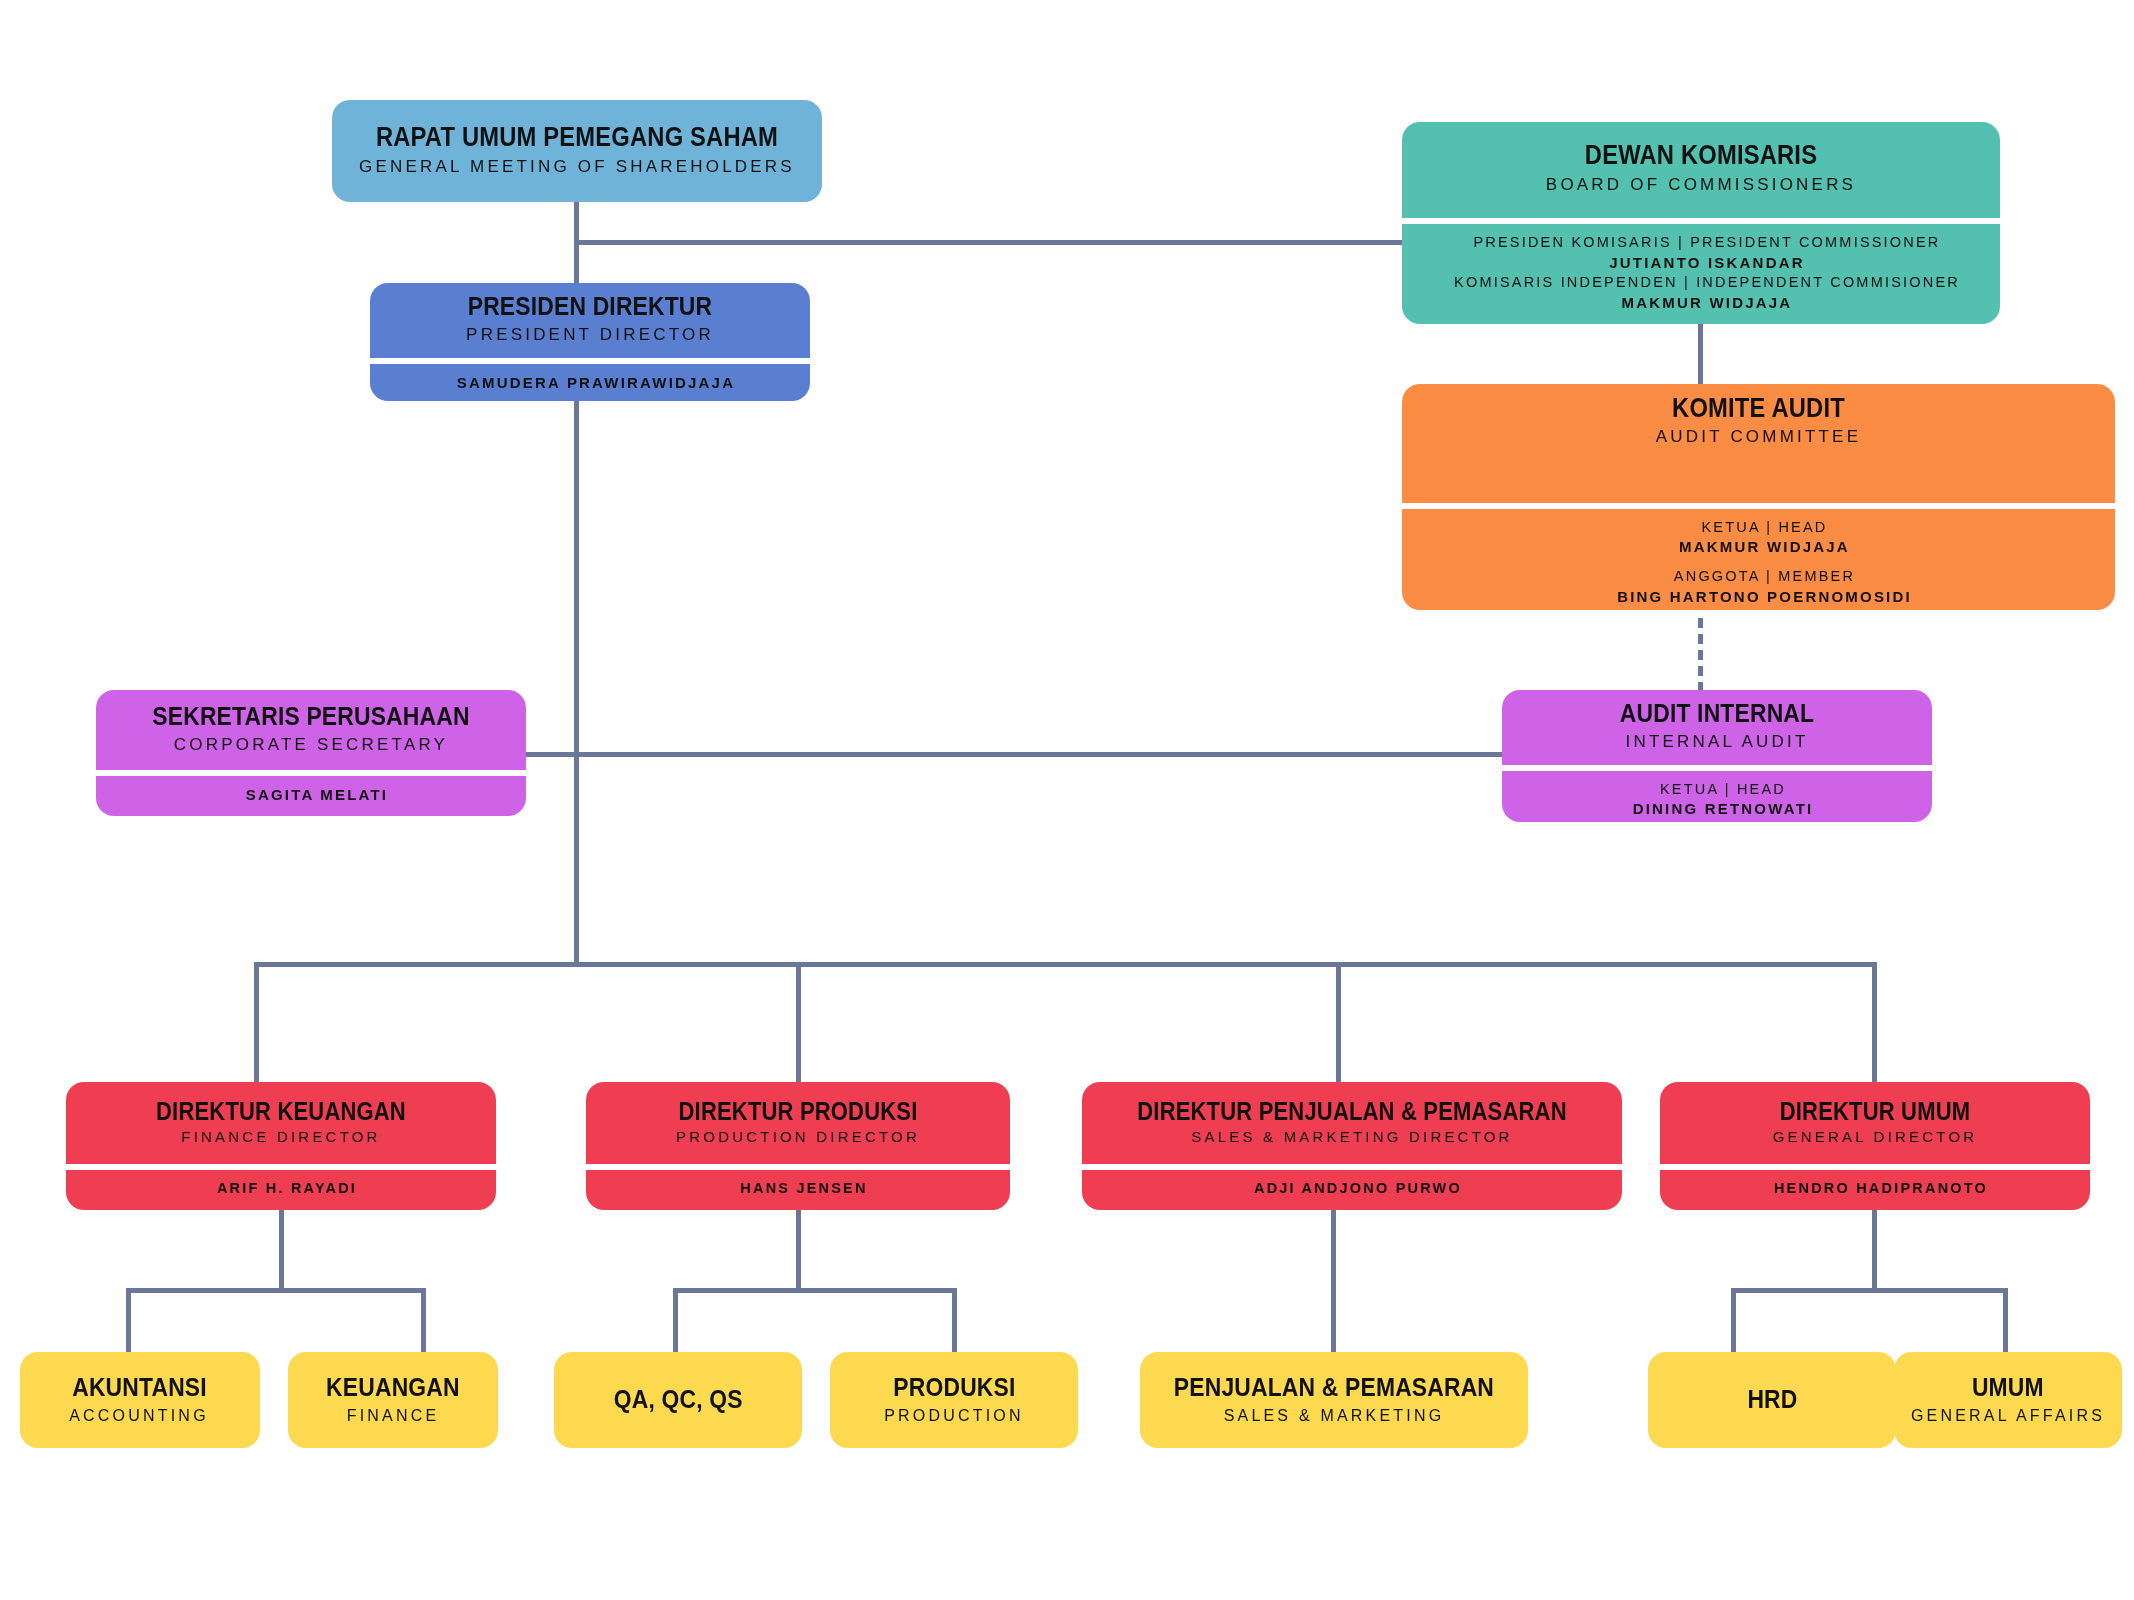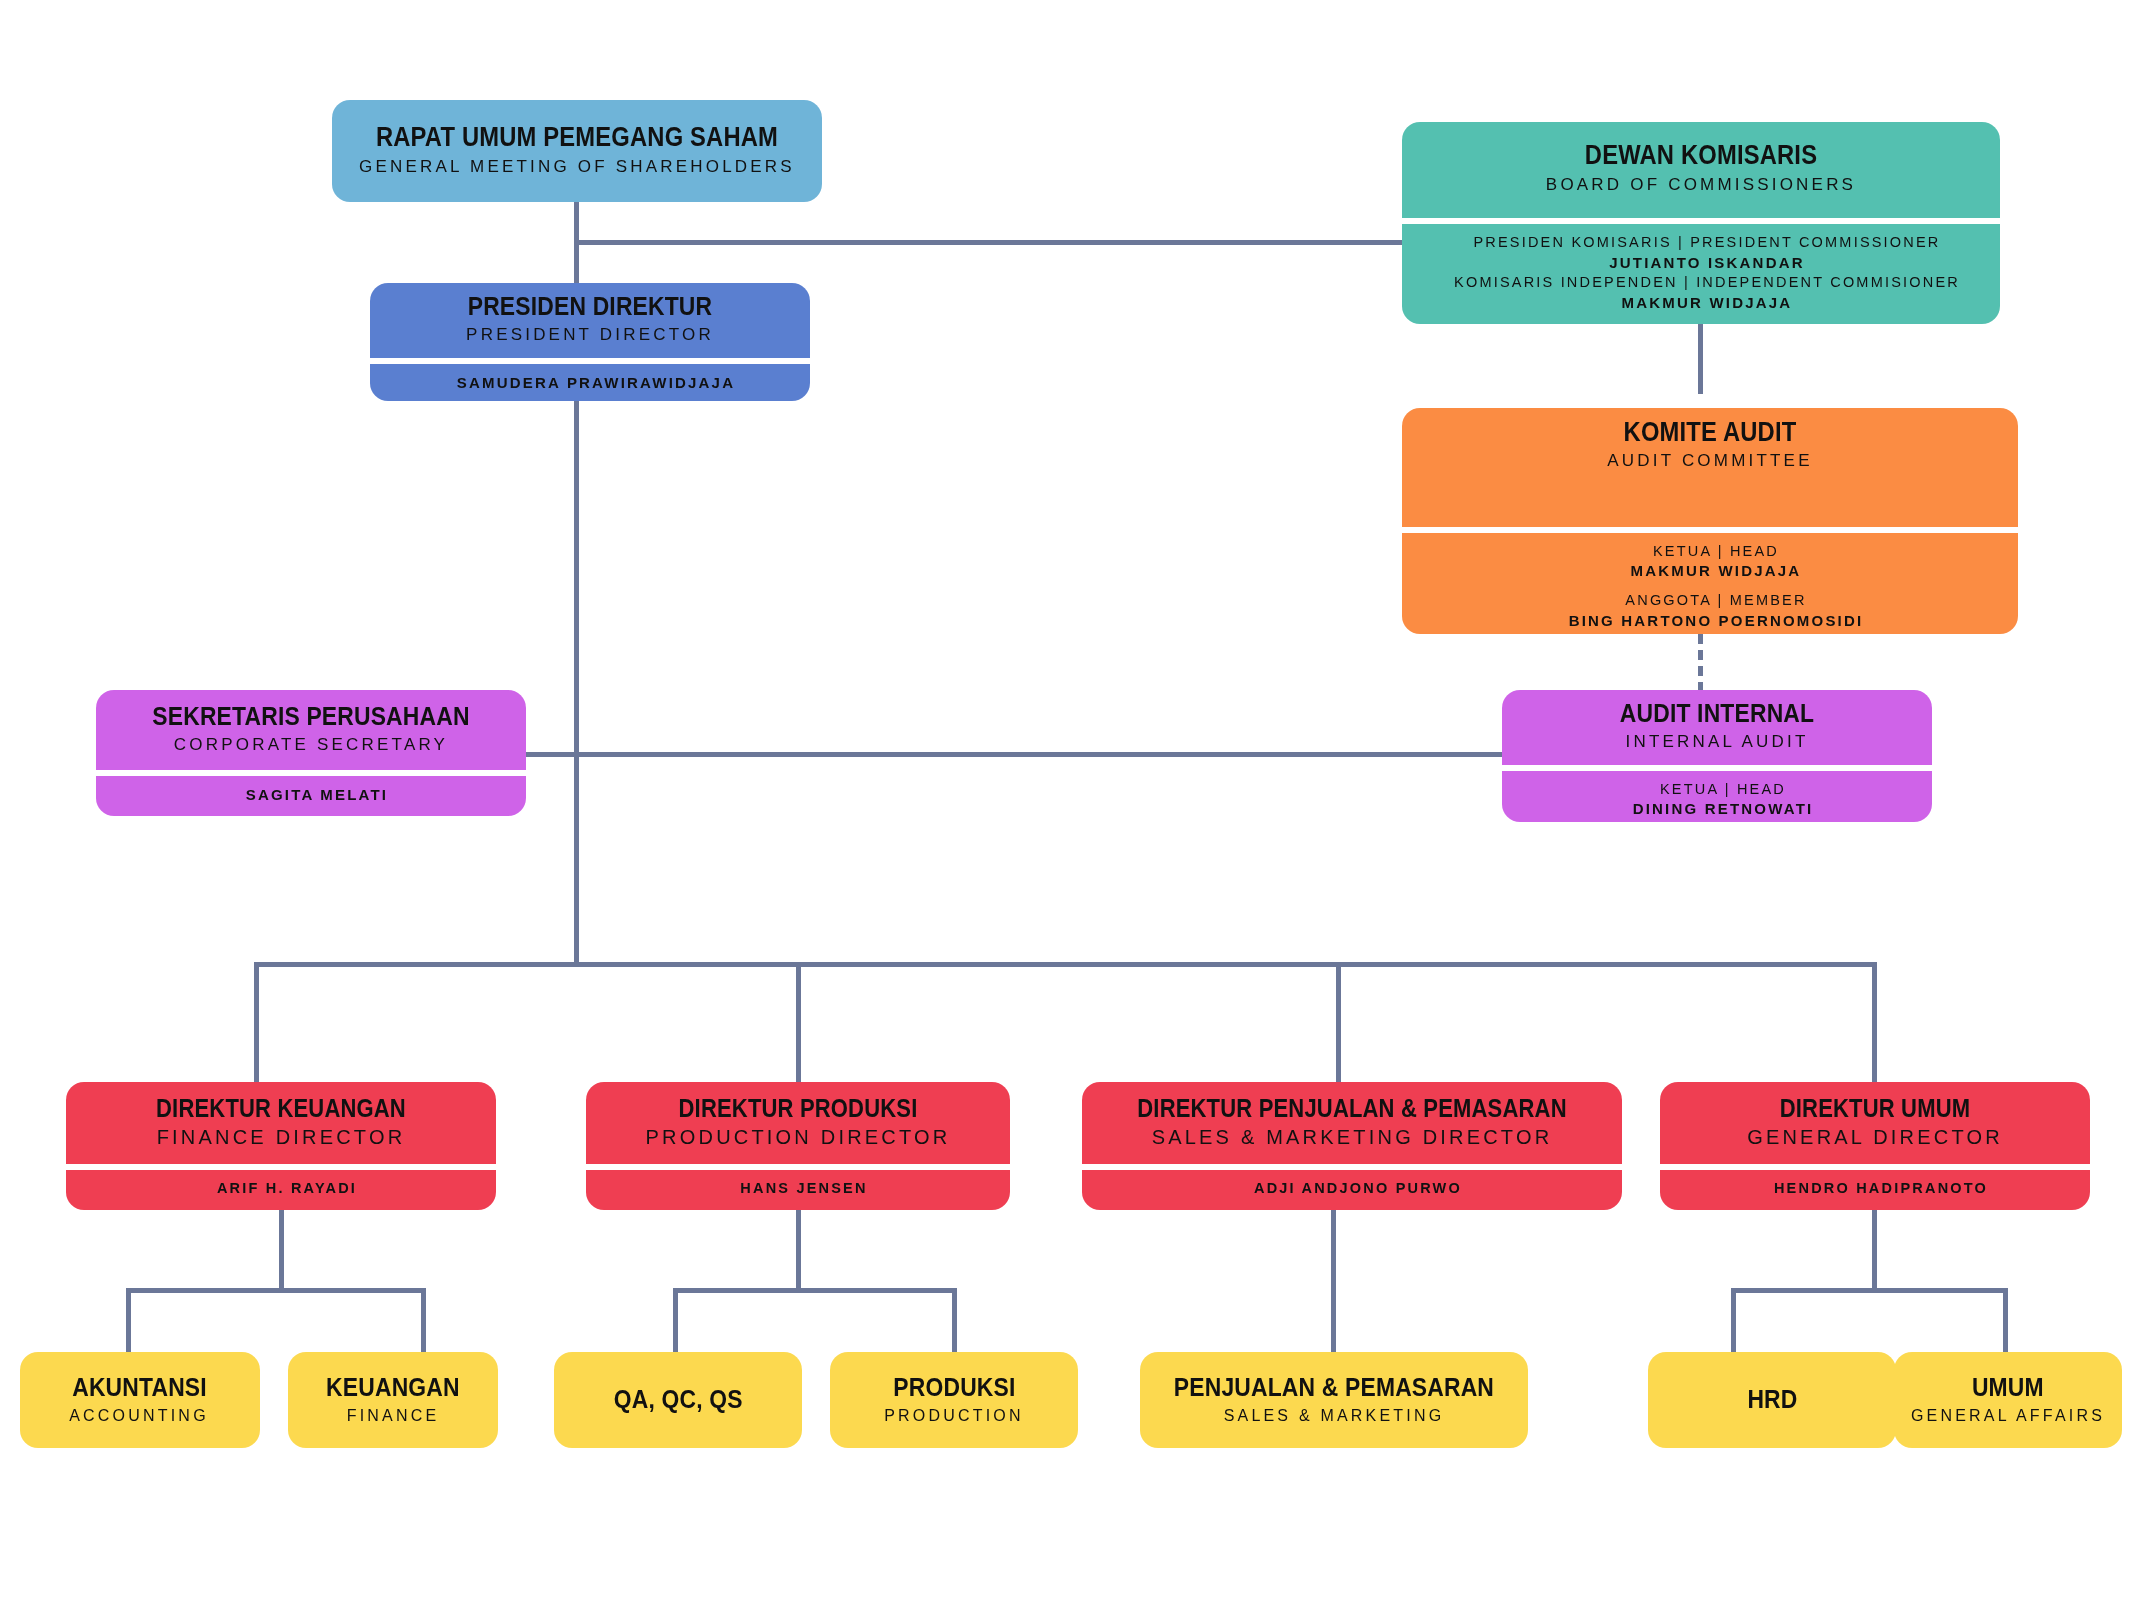--- a/index.html
+++ b/index.html
@@ -99,40 +99,40 @@
   #komisaris .title    { font-size: 27px; }
   #komisaris .subtitle { font-size: 17px; }
   #komisaris .role     { font-size: 14.5px; }
   #komisaris .person   { font-size: 15px; }
 
   #presdir     { left: 370px; top: 283px;  width: 440px; height: 118px; background: #5a7fd0; }
   #presdir .title    { font-size: 26px; }
   #presdir .subtitle { font-size: 17px; }
   #presdir .person   { font-size: 15px; }
 
-  #komiteaudit { left: 1402px; top: 408px; width: 616px; height: 226px; background: #fb8c43; gap: 43px; }
+  #komiteaudit { left: 1402px; top: 384px; width: 713px; height: 226px; background: #fb8c43; gap: 43px; }
   #komiteaudit .title    { font-size: 27px; }
   #komiteaudit .subtitle { font-size: 17px; }
   #komiteaudit .role     { font-size: 14.5px; }
   #komiteaudit .person   { font-size: 15px; }
 
   #seskor      { left: 96px;  top: 690px;  width: 430px; height: 126px; background: #cf63e8; }
   #seskor .title    { font-size: 26px; }
   #seskor .subtitle { font-size: 17px; }
   #seskor .person   { font-size: 15px; }
 
   #auditint    { left: 1502px; top: 690px; width: 430px; height: 132px; background: #cf63e8; }
   #auditint .title    { font-size: 26px; }
   #auditint .subtitle { font-size: 17px; }
   #auditint .role     { font-size: 14.5px; }
   #auditint .person   { font-size: 15px; }
 
   .dir { background: #ef3e52; height: 128px; }
   .dir .title    { font-size: 25px; }
-  .dir .subtitle { font-size: 20px; }
+  .dir .subtitle { font-size: 15px; }
   .dir .person   { font-size: 14.5px; }
 
   #dir-keu  { left: 66px;   top: 1082px; width: 430px; justify-content: flex-end; }
   #dir-prod { left: 586px;  top: 1082px; width: 424px; }
   #dir-sales{ left = 0;     left: 1082px; top: 1082px; width: 540px; }
   #dir-umum { left: 1660px; top: 1082px; width: 430px; }
 
   .dept {
     background: #fcd94f;
     border-radius: 18px;

